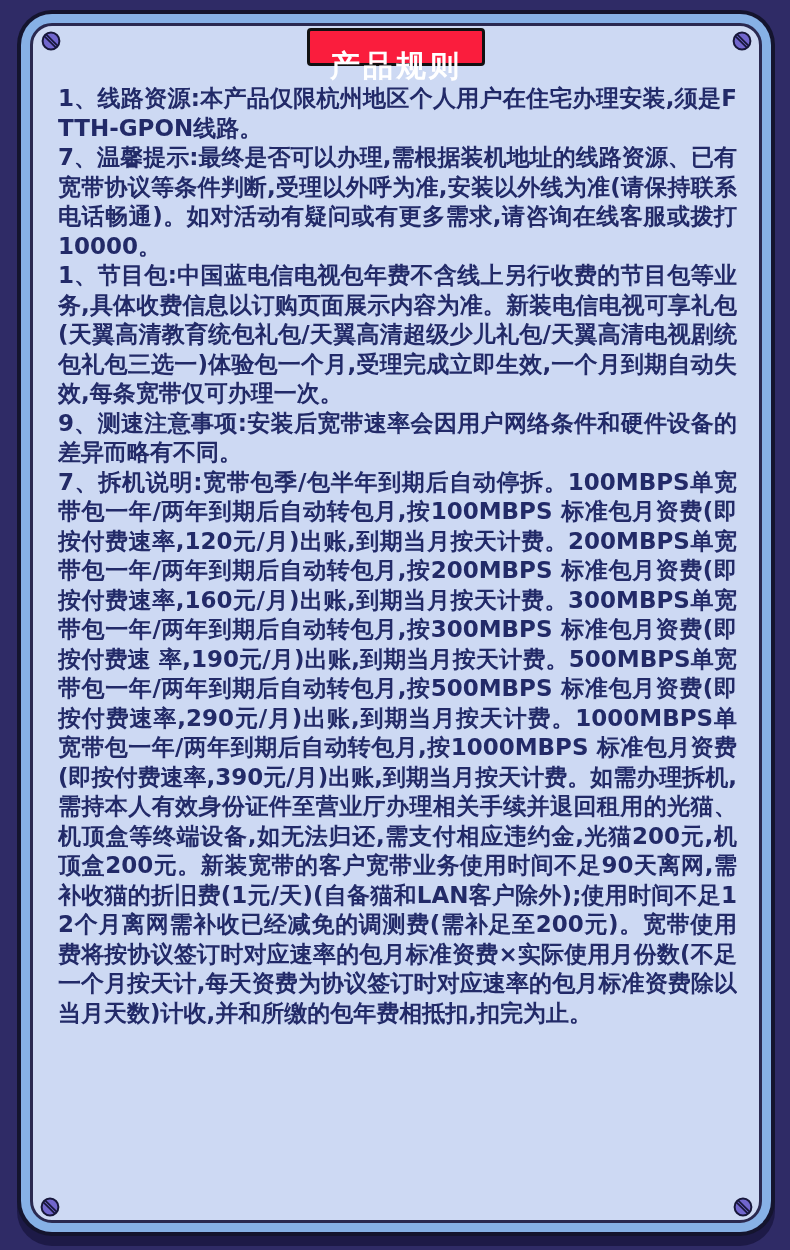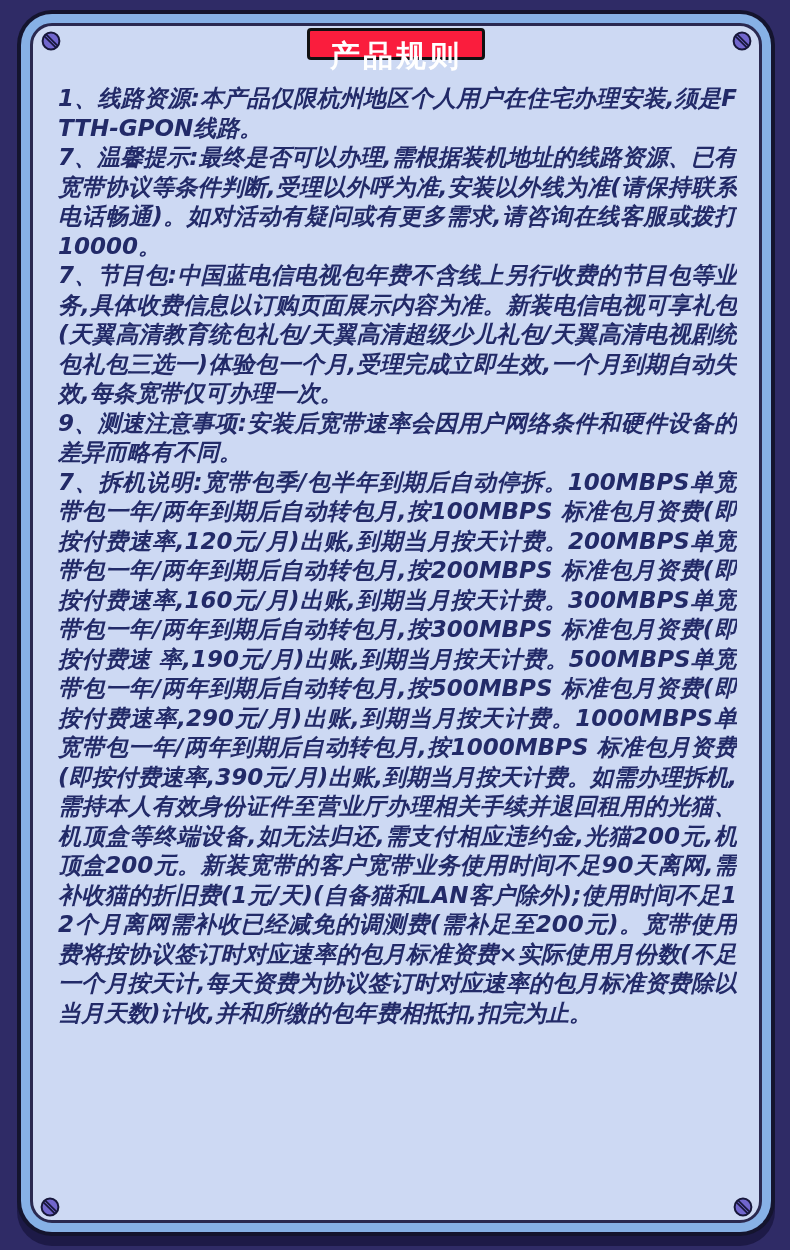--- a/index.html
+++ b/index.html
@@ -33,40 +33,39 @@
     border-radius: 18px;
   }
   .title-banner {
     position: absolute;
     top: 2px;
     left: 50%;
     transform: translateX(-50%);
     box-sizing: border-box;
     height: 32px;
     min-width: 157px;
-    padding: 6px 20px;
+    padding: 16px 20px;
     background: #fa1d3d;
     border: 3px solid #111111;
     border-radius: 4px;
     color: #ffffff;
     font-size: 30px;
     font-weight: bold;
     letter-spacing: 3px;
     line-height: 38px;
     text-align: center;
     z-index: 5;
   }
   .rules {
     position: absolute;
     top: 58px;
     left: 25px;
     right: 22px;
     bottom: 6px;
     overflow: hidden;
-    font-style: italic;
   }
   .rules p {
     margin: 0;
     padding: 0;
     font-size: 23px;
     font-weight: 700;
     line-height: 29.5px;
     color: #222a68;
     text-align: justify;
     word-break: break-all;
@@ -116,19 +115,19 @@
       <line x1="5.4" y1="3.6" x2="16.2" y2="14.4" stroke="#17173a" stroke-width="1.7"></line>
       <line x1="3.8" y1="5.6" x2="14.6" y2="16.4" stroke="#17173a" stroke-width="1.7"></line>
     </svg>
   </div>
 
   <div class="card-inner">
     <div class="rules">
 
     <p>1、线路资源:本产品仅限杭州地区个人用户在住宅办理安装,须是FTTH-GPON线路。</p>
         <p>7、温馨提示:最终是否可以办理,需根据装机地址的线路资源、已有宽带协议等条件判断,受理以外呼为准,安装以外线为准(请保持联系电话畅通)。如对活动有疑问或有更多需求,请咨询在线客服或拨打10000。</p>
-        <p>7、节目包:中国蓝电信电视包年费不含线上另行收费的节目包等业务,具体收费信息以订购页面展示内容为准。新装电信电视可享礼包(天翼高清教育统包礼包/天翼高清超级少儿礼包/天翼高清电视剧统包礼包三选一)体验包一个月,受理完成立即生效,一个月到期自动失效,每条宽带仅可办理一次。</p>
+        <p>1、节目包:中国蓝电信电视包年费不含线上另行收费的节目包等业务,具体收费信息以订购页面展示内容为准。新装电信电视可享礼包(天翼高清教育统包礼包/天翼高清超级少儿礼包/天翼高清电视剧统包礼包三选一)体验包一个月,受理完成立即生效,一个月到期自动失效,每条宽带仅可办理一次。</p>
         <p>9、测速注意事项:安装后宽带速率会因用户网络条件和硬件设备的差异而略有不同。</p>
         <p>7、拆机说明:宽带包季/包半年到期后自动停拆。100MBPS单宽带包一年/两年到期后自动转包月,按100MBPS 标准包月资费(即按付费速率,120元/月)出账,到期当月按天计费。200MBPS单宽带包一年/两年到期后自动转包月,按200MBPS 标准包月资费(即按付费速率,160元/月)出账,到期当月按天计费。300MBPS单宽带包一年/两年到期后自动转包月,按300MBPS 标准包月资费(即按付费速 率,190元/月)出账,到期当月按天计费。500MBPS单宽带包一年/两年到期后自动转包月,按500MBPS 标准包月资费(即按付费速率,290元/月)出账,到期当月按天计费。1000MBPS单宽带包一年/两年到期后自动转包月,按1000MBPS 标准包月资费(即按付费速率,390元/月)出账,到期当月按天计费。如需办理拆机,需持本人有效身份证件至营业厅办理相关手续并退回租用的光猫、机顶盒等终端设备,如无法归还,需支付相应违约金,光猫200元,机顶盒200元。新装宽带的客户宽带业务使用时间不足90天离网,需补收猫的折旧费(1元/天)(自备猫和LAN客户除外);使用时间不足12个月离网需补收已经减免的调测费(需补足至200元)。宽带使用费将按协议签订时对应速率的包月标准资费×实际使用月份数(不足一个月按天计,每天资费为协议签订时对应速率的包月标准资费除以当月天数)计收,并和所缴的包年费相抵扣,扣完为止。</p>
       </div>
   </div>
 
 </div>
 
 </body></html>

